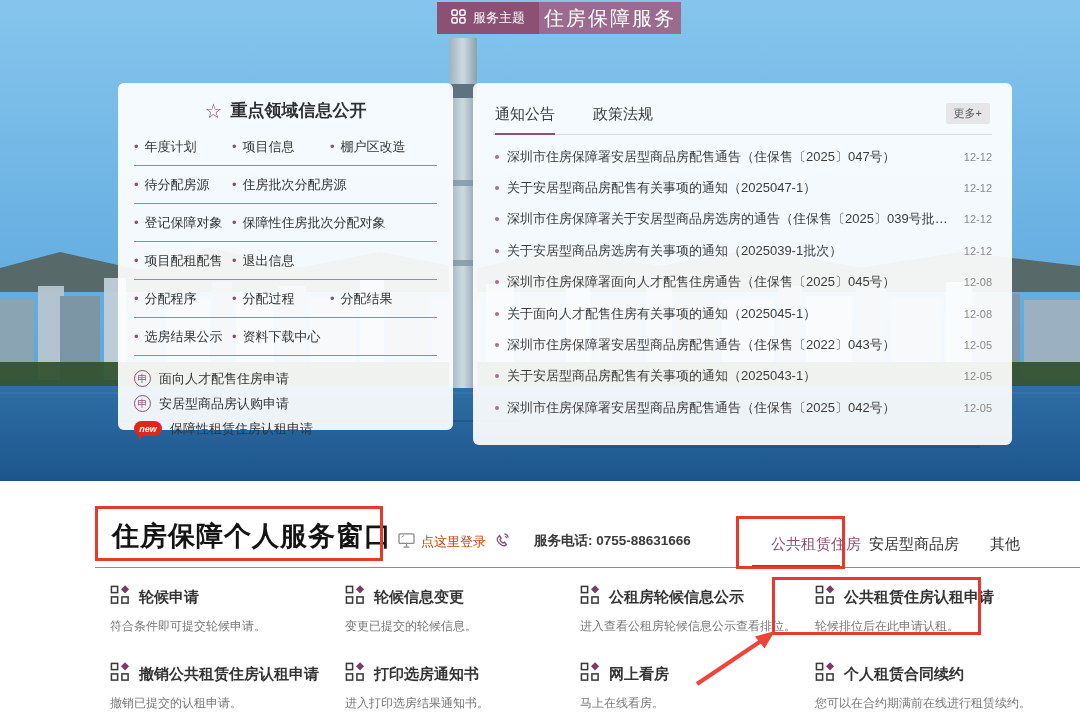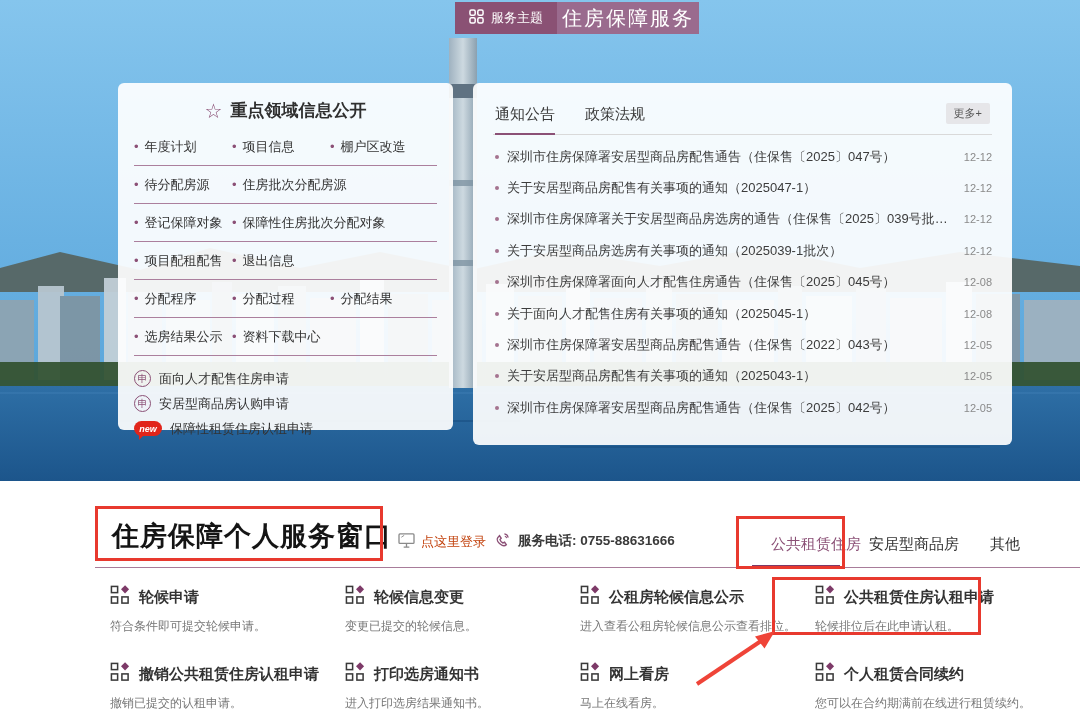--- a/index.html
+++ b/index.html
@@ -5,21 +5,21 @@
   * { margin:0; padding:0; box-sizing:border-box; }
   html,body { background:#fff; }
   body { font-family:"Liberation Sans","DejaVu Sans",sans-serif; }
   .stage { position:relative; width:1080px; height:713px; overflow:hidden; background:#fff; }
 
   
   .hero { position:absolute; left:0; top:0; width:1080px; height:481px; overflow:hidden; }
   .hero svg.bg { position:absolute; left:0; top:0; }
 
   
-  .topbar { position:absolute; left:437px; top:2px; height:32px; display:flex; align-items:stretch;margin-left:18px; }
+  .topbar { position:absolute; left:437px; top:2px; height:32px; display:flex; align-items:stretch; }
   .topbar-left { background:#8a5174; color:#fff; display:flex; align-items:center; gap:7px; padding:0 14px; font-size:13px; }
   .topbar-right { background:#9a6b8e; color:#fff; display:flex; align-items:center; padding:0 5px; font-size:20px; letter-spacing:2px; }
 
   
   .panel { position:absolute; background:rgba(255,255,255,0.92); border-radius:6px; }
   .left-panel { left:118px; top:83px; width:335px; height:347px; padding:12px 16px 8px; }
   .right-panel { left:473px; top:83px; width:539px; height:362px; padding:16px 20px 8px; }
 
   .ip-title { display:flex; align-items:center; justify-content:center; gap:8px; margin:4px 0 6px; }
   .ip-star { color:#8b5076; font-size:20px; line-height:1; }
@@ -32,35 +32,35 @@
   .apply-links { margin-top:10px; }
   .apply-row { display:flex; align-items:center; gap:8px; height:25px; cursor:pointer; }
   .circ-icon { width:17px; height:17px; border:1.4px solid #8b5076; border-radius:50%; color:#8b5076;
                font-size:10px; display:flex; align-items:center; justify-content:center; flex:0 0 17px; }
   .new-badge { position:relative; width:28px; height:15px; background:#e1251b; border-radius:8px; color:#fff;
                font-size:9px; font-style:italic; font-weight:bold; display:flex; align-items:center; justify-content:center; flex:0 0 28px; }
   .new-badge:after { content:""; position:absolute; left:5px; bottom:-4px; border:4px solid transparent; border-top-color:#e1251b; border-left-color:#e1251b; }
   .apply-label { font-size:13px; color:#333; }
 
   
-  .ntabs { display:flex; align-items:flex-end; gap:30px; border-bottom:1px solid #d9d9d9; padding:4px 2px 10px; }
+  .ntabs { display:flex; align-items:flex-end; gap:38px; border-bottom:1px solid #d9d9d9; padding:4px 2px 10px; }
   .ntab { font-size:15px; color:#3a3a3a; cursor:pointer; }
   .ntab.active { border-bottom:2px solid #8b5076; padding-bottom:9px; margin-bottom:-11px; }
   .more-btn { margin-left:auto; background:#e6e6e9; color:#555; font-size:11px; padding:3px 8px; border-radius:2px; cursor:pointer; }
   .n-list { margin-top:6px; }
   .n-item { display:flex; align-items:center; height:31.4px; cursor:pointer; }
   .ndot { width:4px; height:4px; border-radius:50%; background:#a4738f; margin:0 8px 0 2px; flex:0 0 4px; }
   .n-title { flex:1; font-size:13px; color:#3c3c3c; white-space:nowrap; overflow:hidden; text-overflow:ellipsis; }
   .n-date { font-size:11px; color:#8a8a8a; margin-left:12px; }
 
   
   .sw { position:absolute; left:0; top:481px; width:1080px; height:232px; background:#fff; }
   .sw-title { position:absolute; left:112px; top:518px; font-size:27px; font-weight:bold; color:#141414; letter-spacing:1px; }
   .login { position:absolute; left:398px; top:533px; display:flex; align-items:center; gap:6px; font-size:13px; color:#c2410c; cursor:pointer; }
-  .phone { position:absolute; left:494px; top:531px; display:flex; align-items:center; gap:7px; font-size:13.5px; font-weight:bold; color:#3a3a3a; }
+  .phone { position:absolute; left:494px; top:531px; display:flex; align-items:center; gap:23px; font-size:13.5px; font-weight:bold; color:#3a3a3a; }
   .sw-line { position:absolute; left:95px; top:567px; width:985px; height:1px; background:#a87c9a; }
   .swtab { position:absolute; top:535px; font-size:15px; cursor:pointer; color:#333; }
   .swtab.active { color:#8b5076; }
   .swtab-underline { position:absolute; left:752px; top:565px; width:88px; height:3px; background:#7d3a68; }
 
   .svc-grid { position:absolute; left:110px; top:585px; display:grid; grid-template-columns:235px 235px 235px 235px; row-gap:27px; }
   .svc { cursor:pointer; }
   .svc-head { display:flex; align-items:center; gap:9px; }
   .svc-title { font-size:15px; font-weight:bold; color:#333; white-space:nowrap; }
   .svc-desc { margin-top:9px; font-size:12px; color:#777; white-space:nowrap; }

